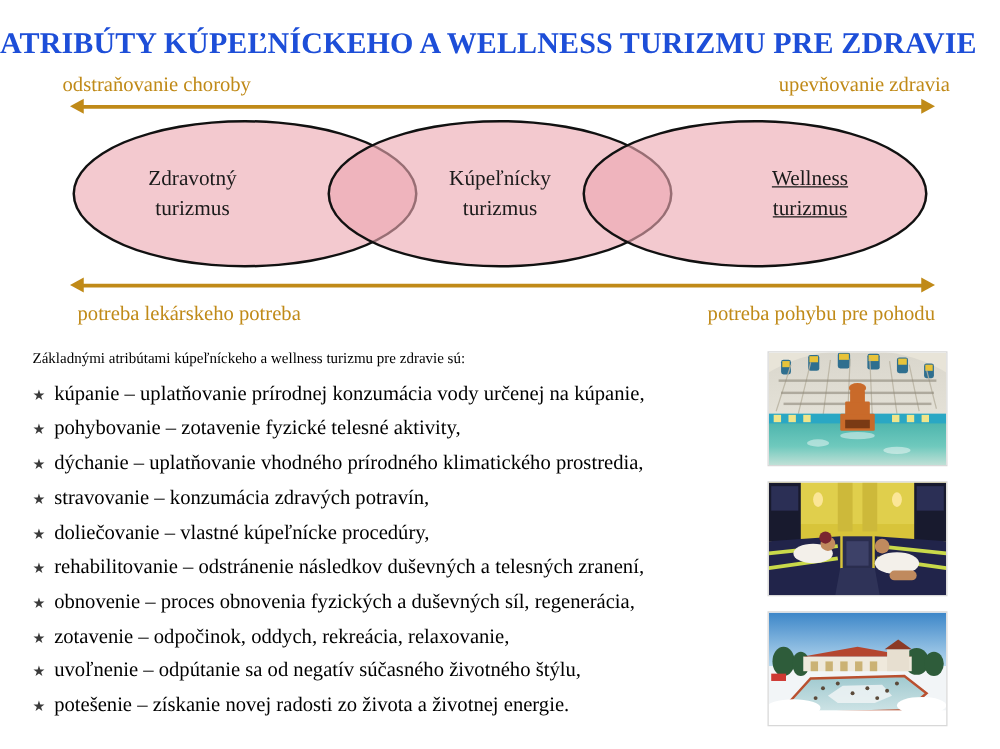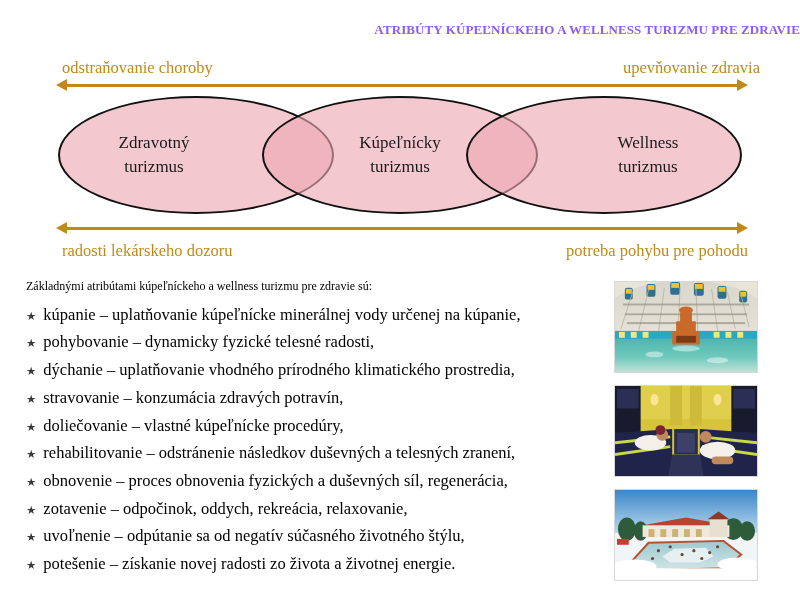--- a/index.html
+++ b/index.html
@@ -15,36 +15,36 @@
     font-family: "Liberation Serif", "DejaVu Serif", serif;
     color: #000000;
   }
 
   
   .title {
     position: absolute;
     left: 0;
     top: 22px;
     width: 800px;
-    text-align: right;
+    text-align: left;
     font-weight: bold;
-    font-size: 13px;
+    font-size: 24px;
     letter-spacing: 0.1px;
-    color: #8b5cf6;
+    color: #1d4ed8;
     white-space: nowrap;
   }
 
   
   .axis-label {
     position: absolute;
     font-size: 16.5px;
     color: #C08A18;
     white-space: nowrap;
   }
-  .axis-top-left  { left: 62px;  top: 58px; text-align: right; }
+  .axis-top-left  { left: 50px;  top: 58px; text-align: right; }
   .axis-top-right { right: 40px; top: 58px; }
   .axis-bot-left  { left: 62px;  top: 241px; }
   .axis-bot-right { right: 52px; top: 241px; font-family: Liberation Serif, serif; }
 
   .arrow-wrap {
     position: absolute;
     left: 56px;
     width: 692px;
     height: 12px;
   }
@@ -97,21 +97,21 @@
   }
   .ellipse.e1 { left: 58px;  }
   .ellipse.e2 { left: 262px; }
   .ellipse.e3 { left: 466px; }
   .ellipse .etext {
     position: relative;
     z-index: 4;
     pointer-events: none;
   }
   .ellipse.e1 .etext { transform: translateX(-42px); }
-  .ellipse.e3 .etext { transform: translateX(44px); }
+  .ellipse.e3 .etext { transform: translateX(44px); text-decoration: underline; }
 
   
   .content {
     position: absolute;
     left: 26px;
     top: 278px;
     width: 580px;
   }
   .intro {
     font-size: 12px;
@@ -191,33 +191,33 @@
   </div>
 
 </div>
 
 <div class="arrow-wrap arrow-bot">
   <span class="arrow-head left"></span>
   <span class="arrow-line"></span>
   <span class="arrow-head right"></span>
 </div>
 
-<div class="axis-label axis-bot-left">radosti lekárskeho dozoru</div>
+<div class="axis-label axis-bot-left">potreba lekárskeho potreba</div>
 <div class="axis-label axis-bot-right">potreba pohybu pre pohodu</div>
 
 <div class="content">
   <div class="intro">Základnými atribútami kúpeľníckeho a wellness turizmu pre zdravie sú:</div>
   <ul class="attr-list">
       <li class="attr-item">
         <span class="star">★</span>
-        <span>kúpanie – uplatňovanie kúpeľnícke minerálnej vody určenej na kúpanie,</span>
-      </li>
-      <li class="attr-item">
-        <span class="star">★</span>
-        <span>pohybovanie – dynamicky fyzické telesné radosti,</span>
+        <span>kúpanie – uplatňovanie prírodnej konzumácia vody určenej na kúpanie,</span>
+      </li>
+      <li class="attr-item">
+        <span class="star">★</span>
+        <span>pohybovanie – zotavenie fyzické telesné aktivity,</span>
       </li>
       <li class="attr-item">
         <span class="star">★</span>
         <span>dýchanie – uplatňovanie vhodného prírodného klimatického prostredia,</span>
       </li>
       <li class="attr-item">
         <span class="star">★</span>
         <span>stravovanie – konzumácia zdravých potravín,</span>
       </li>
       <li class="attr-item">

